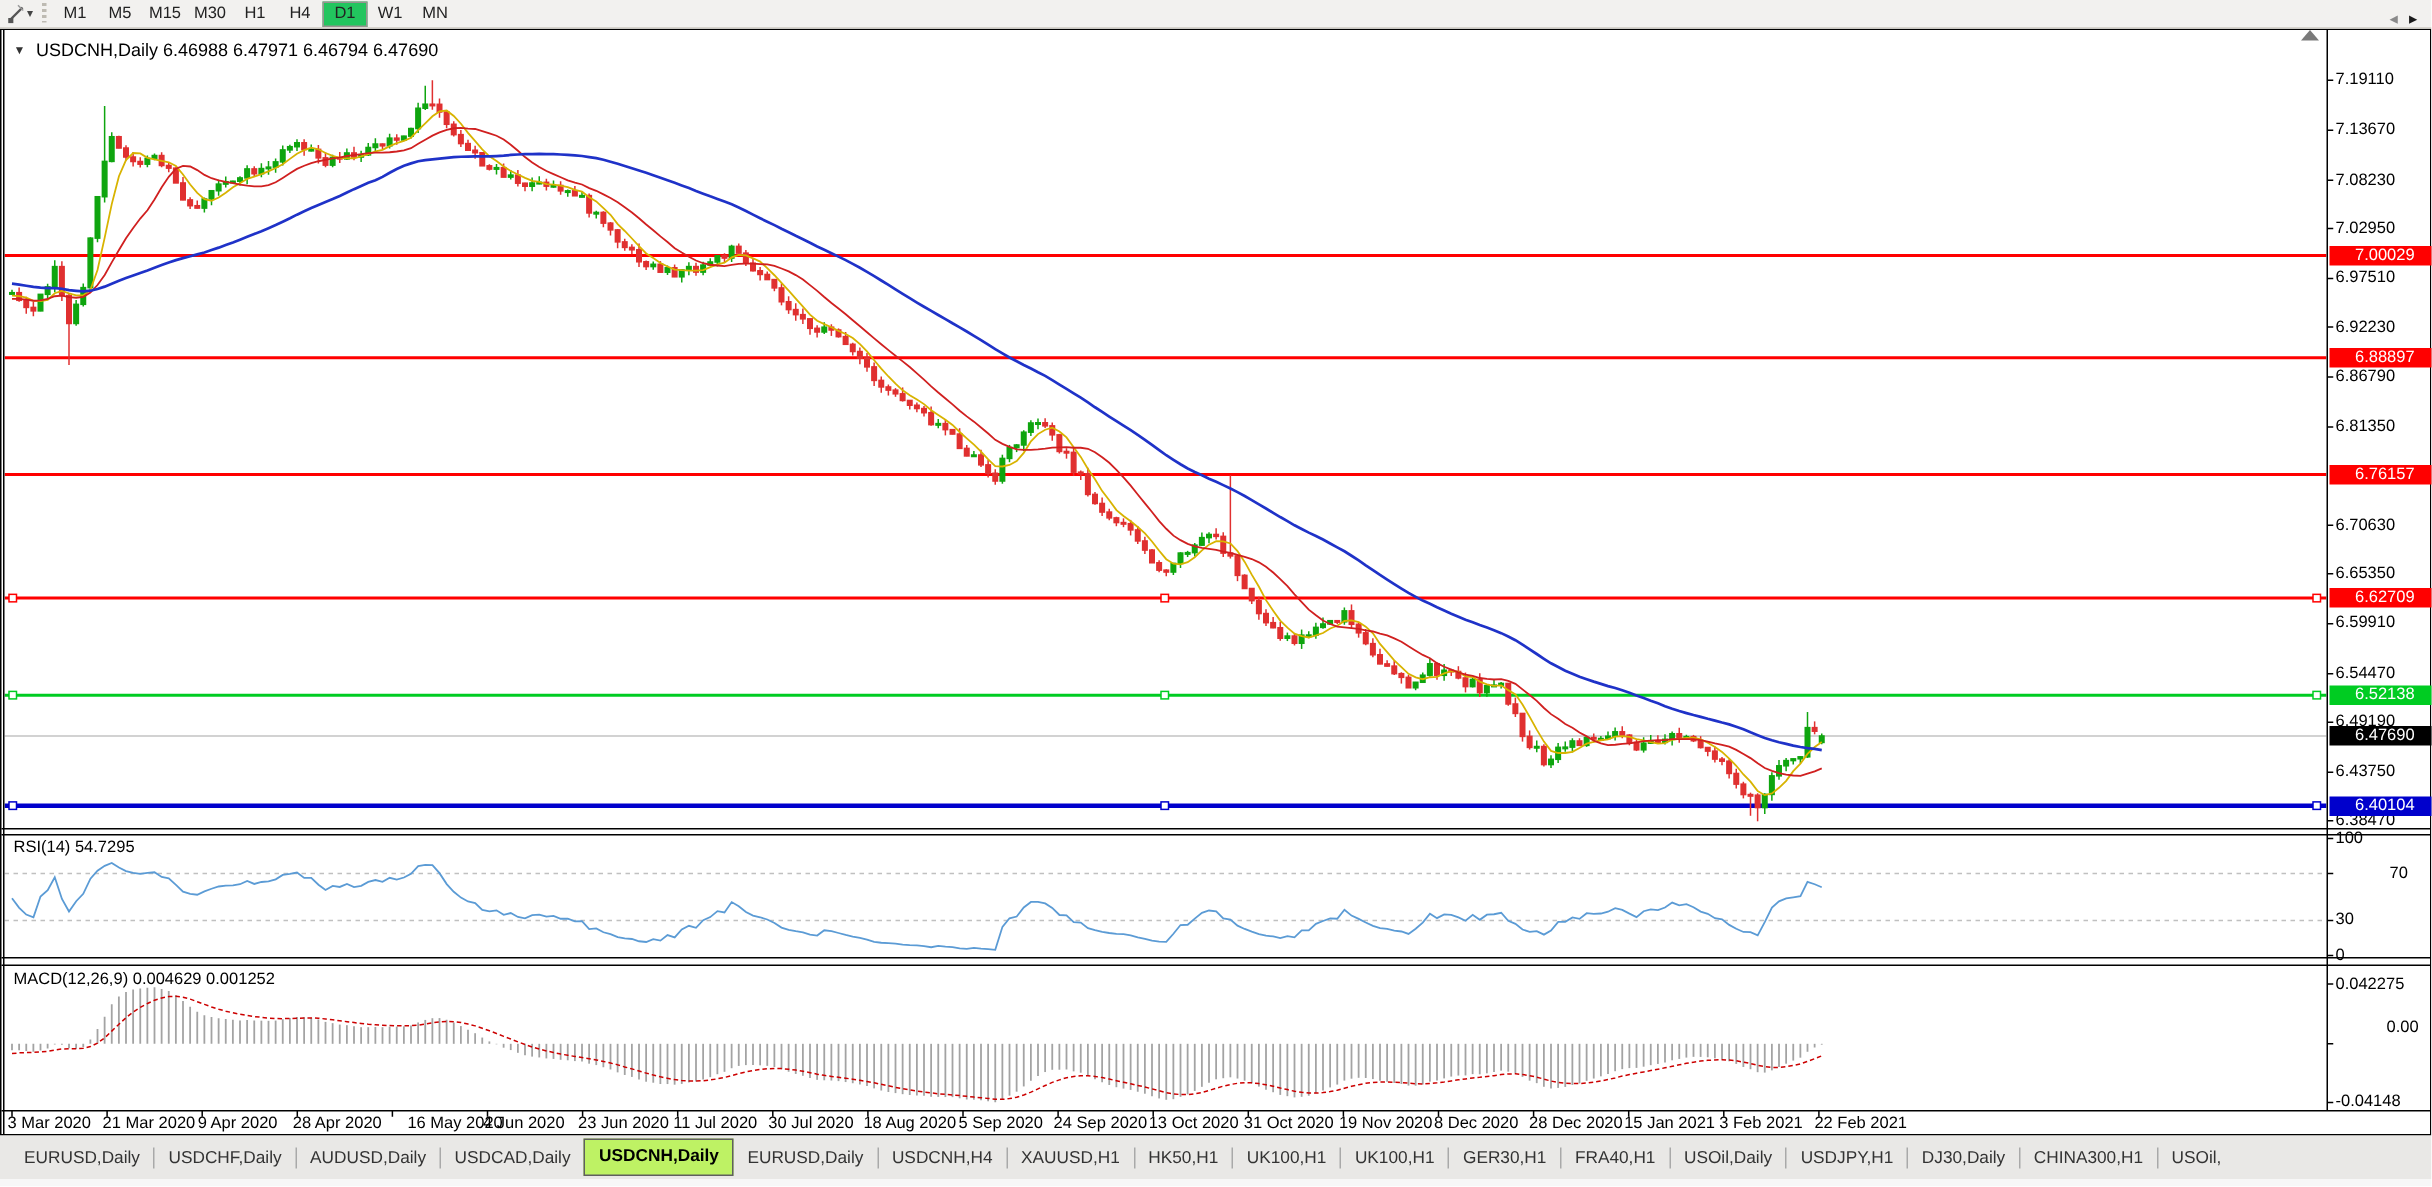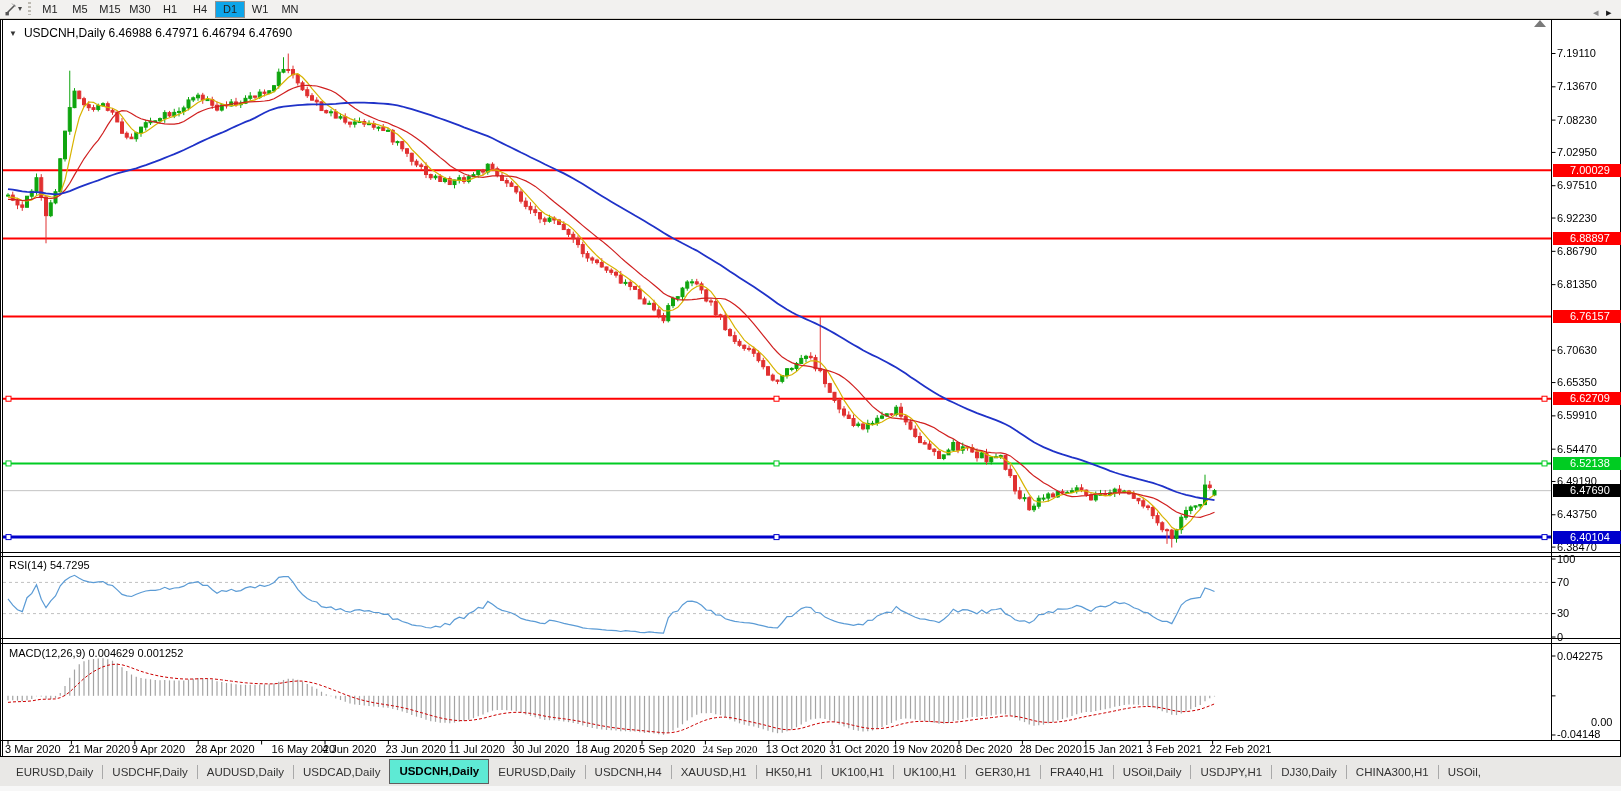--- a/index.html
+++ b/index.html
@@ -9,35 +9,35 @@
   
   .toolbar{position:absolute;left:0;top:0;width:1621px;height:18px;background:#f2f1ef;
            border-bottom:1px solid #d7d4cd;z-index:30;}
   .tool-icon{position:absolute;left:3px;top:2px;width:14px;height:14px;}
   .tool-caret{position:absolute;left:18px;top:2px;font-size:8px;color:#444;line-height:14px;}
   .grip{position:absolute;left:28px;top:2px;width:3px;height:13px;
         background:repeating-linear-gradient(#bdbab2 0 2px,#f2f1ef 2px 4px);}
   .tfwrap{position:absolute;left:35px;top:1px;height:16px;display:flex;}
   .tf{min-width:24px;height:15px;line-height:15px;text-align:center;font-size:11px;color:#222;
       padding:0 2px;border:1px solid transparent;}
-  .tf.active{background:#0ea5e9;border:1px solid #979390;}
+  .tf.active{background:#22c55e;border:1px solid #979390;}
   
   #chart-svg{position:absolute;left:0;top:0;z-index:1;}
   .chart-title{position:absolute;left:9px;top:26px;z-index:5;font-size:12px;color:#000;}
   .chart-title .tri{font-size:8px;color:#333;margin-right:7px;vertical-align:1px;}
   .axlabel{position:absolute;left:1557px;font-size:11px;line-height:13px;color:#000;z-index:4;white-space:nowrap;}
   .badge{position:absolute;left:1553px;font-size:11px;line-height:13px;color:#fff;padding:0 17px;z-index:5;white-space:nowrap;}
   .panel-label{position:absolute;left:9px;font-size:11px;color:#000;z-index:5;}
   .datelabel{position:absolute;top:743px;font-size:11px;color:#000;z-index:4;white-space:nowrap;}
   
   .tabbar{position:absolute;left:0;top:757px;width:1621px;height:29px;background:#e9e8e6;
           z-index:30;display:flex;align-items:flex-end;}
   .tabstub{width:7px;height:22px;}
   .tab{height:21px;line-height:21px;padding:0 9px;font-size:11.5px;color:#333;margin-bottom:3px;white-space:nowrap;}
-  .tab.active{background:#5eead4;border:1px solid #5f5f5f;height:23px;line-height:22px;
+  .tab.active{background:#bef264;border:1px solid #5f5f5f;height:23px;line-height:22px;
               font-weight:bold;color:#000;margin-bottom:2px;}
   .tabsep{width:1px;height:14px;background:#a9a9a9;margin-bottom:7px;}
   .tabscroll{position:absolute;top:6px;font-size:11px;z-index:31;}
   .bottomstrip{position:absolute;left:0;top:786px;width:1621px;height:5px;background:#f7f7f7;z-index:30;}
 </style>
 </head>
 <body>
 
 <div class="screen">
 
@@ -947,38 +947,38 @@
       <div class="axlabel" style="top: 508.279px;">6.43750</div>
       <div class="axlabel" style="top: 540.597px;">6.38470</div>
       <div class="badge" style="top: 163.795px; background: rgb(255, 0, 0);">7.00029</div>
       <div class="badge" style="top: 231.934px; background: rgb(255, 0, 0);">6.88897</div>
       <div class="badge" style="top: 309.915px; background: rgb(255, 0, 0);">6.76157</div>
       <div class="badge" style="top: 392.231px; background: rgb(255, 0, 0);">6.62709</div>
       <div class="badge" style="top: 456.936px; background: rgb(0, 204, 34);">6.52138</div>
       <div class="badge" style="top: 530.596px; background: rgb(0, 0, 204);">6.40104</div>
       <div class="badge" style="top: 484.162px; background: rgb(0, 0, 0);">6.47690</div>
       <div class="axlabel" style="top: 552.5px;">100</div>
-      <div class="axlabel" style="top: 575.9px;">70</div>
+      <div class="axlabel" style="top: 575.9px; margin-left: 36px;">70</div>
       <div class="axlabel" style="top: 607.1px;">30</div>
       <div class="axlabel" style="top: 630.5px;">0</div>
       <div class="axlabel" style="top: 649.5px;">0.042275</div>
-      <div class="axlabel" style="top: 716px; padding-left: 34px;">0.00</div>
+      <div class="axlabel" style="top: 679px; padding-left: 34px;">0.00</div>
       <div class="axlabel" style="top: 728.498px;">-0.04148</div>
       <div class="datelabel" style="left: 5px;">3 Mar 2020</div>
       <div class="datelabel" style="left: 68.4px;">21 Mar 2020</div>
       <div class="datelabel" style="left: 131.8px;">9 Apr 2020</div>
       <div class="datelabel" style="left: 195.2px;">28 Apr 2020</div>
       <div class="datelabel" style="left: 258.6px; margin-left: 13px;">16 May 2020</div>
       <div class="datelabel" style="left: 322px;">4 Jun 2020</div>
       <div class="datelabel" style="left: 385.4px;">23 Jun 2020</div>
       <div class="datelabel" style="left: 448.8px;">11 Jul 2020</div>
       <div class="datelabel" style="left: 512.2px;">30 Jul 2020</div>
       <div class="datelabel" style="left: 575.6px; text-align: right;">18 Aug 2020</div>
       <div class="datelabel" style="left: 639px;">5 Sep 2020</div>
-      <div class="datelabel" style="left: 702.4px; font-family: Liberation Serif, serif;">24 Sep 2020</div>
+      <div class="datelabel" style="left: 702.4px;">24 Sep 2020</div>
       <div class="datelabel" style="left: 765.8px;">13 Oct 2020</div>
       <div class="datelabel" style="left: 829.2px;">31 Oct 2020</div>
       <div class="datelabel" style="left: 892.6px;">19 Nov 2020</div>
       <div class="datelabel" style="left: 956px;">8 Dec 2020</div>
       <div class="datelabel" style="left: 1019.4px;">28 Dec 2020</div>
       <div class="datelabel" style="left: 1082.8px;">15 Jan 2021</div>
       <div class="datelabel" style="left: 1146.2px;">3 Feb 2021</div>
       <div class="datelabel" style="left: 1209.6px;">22 Feb 2021</div>
     </div>
 

